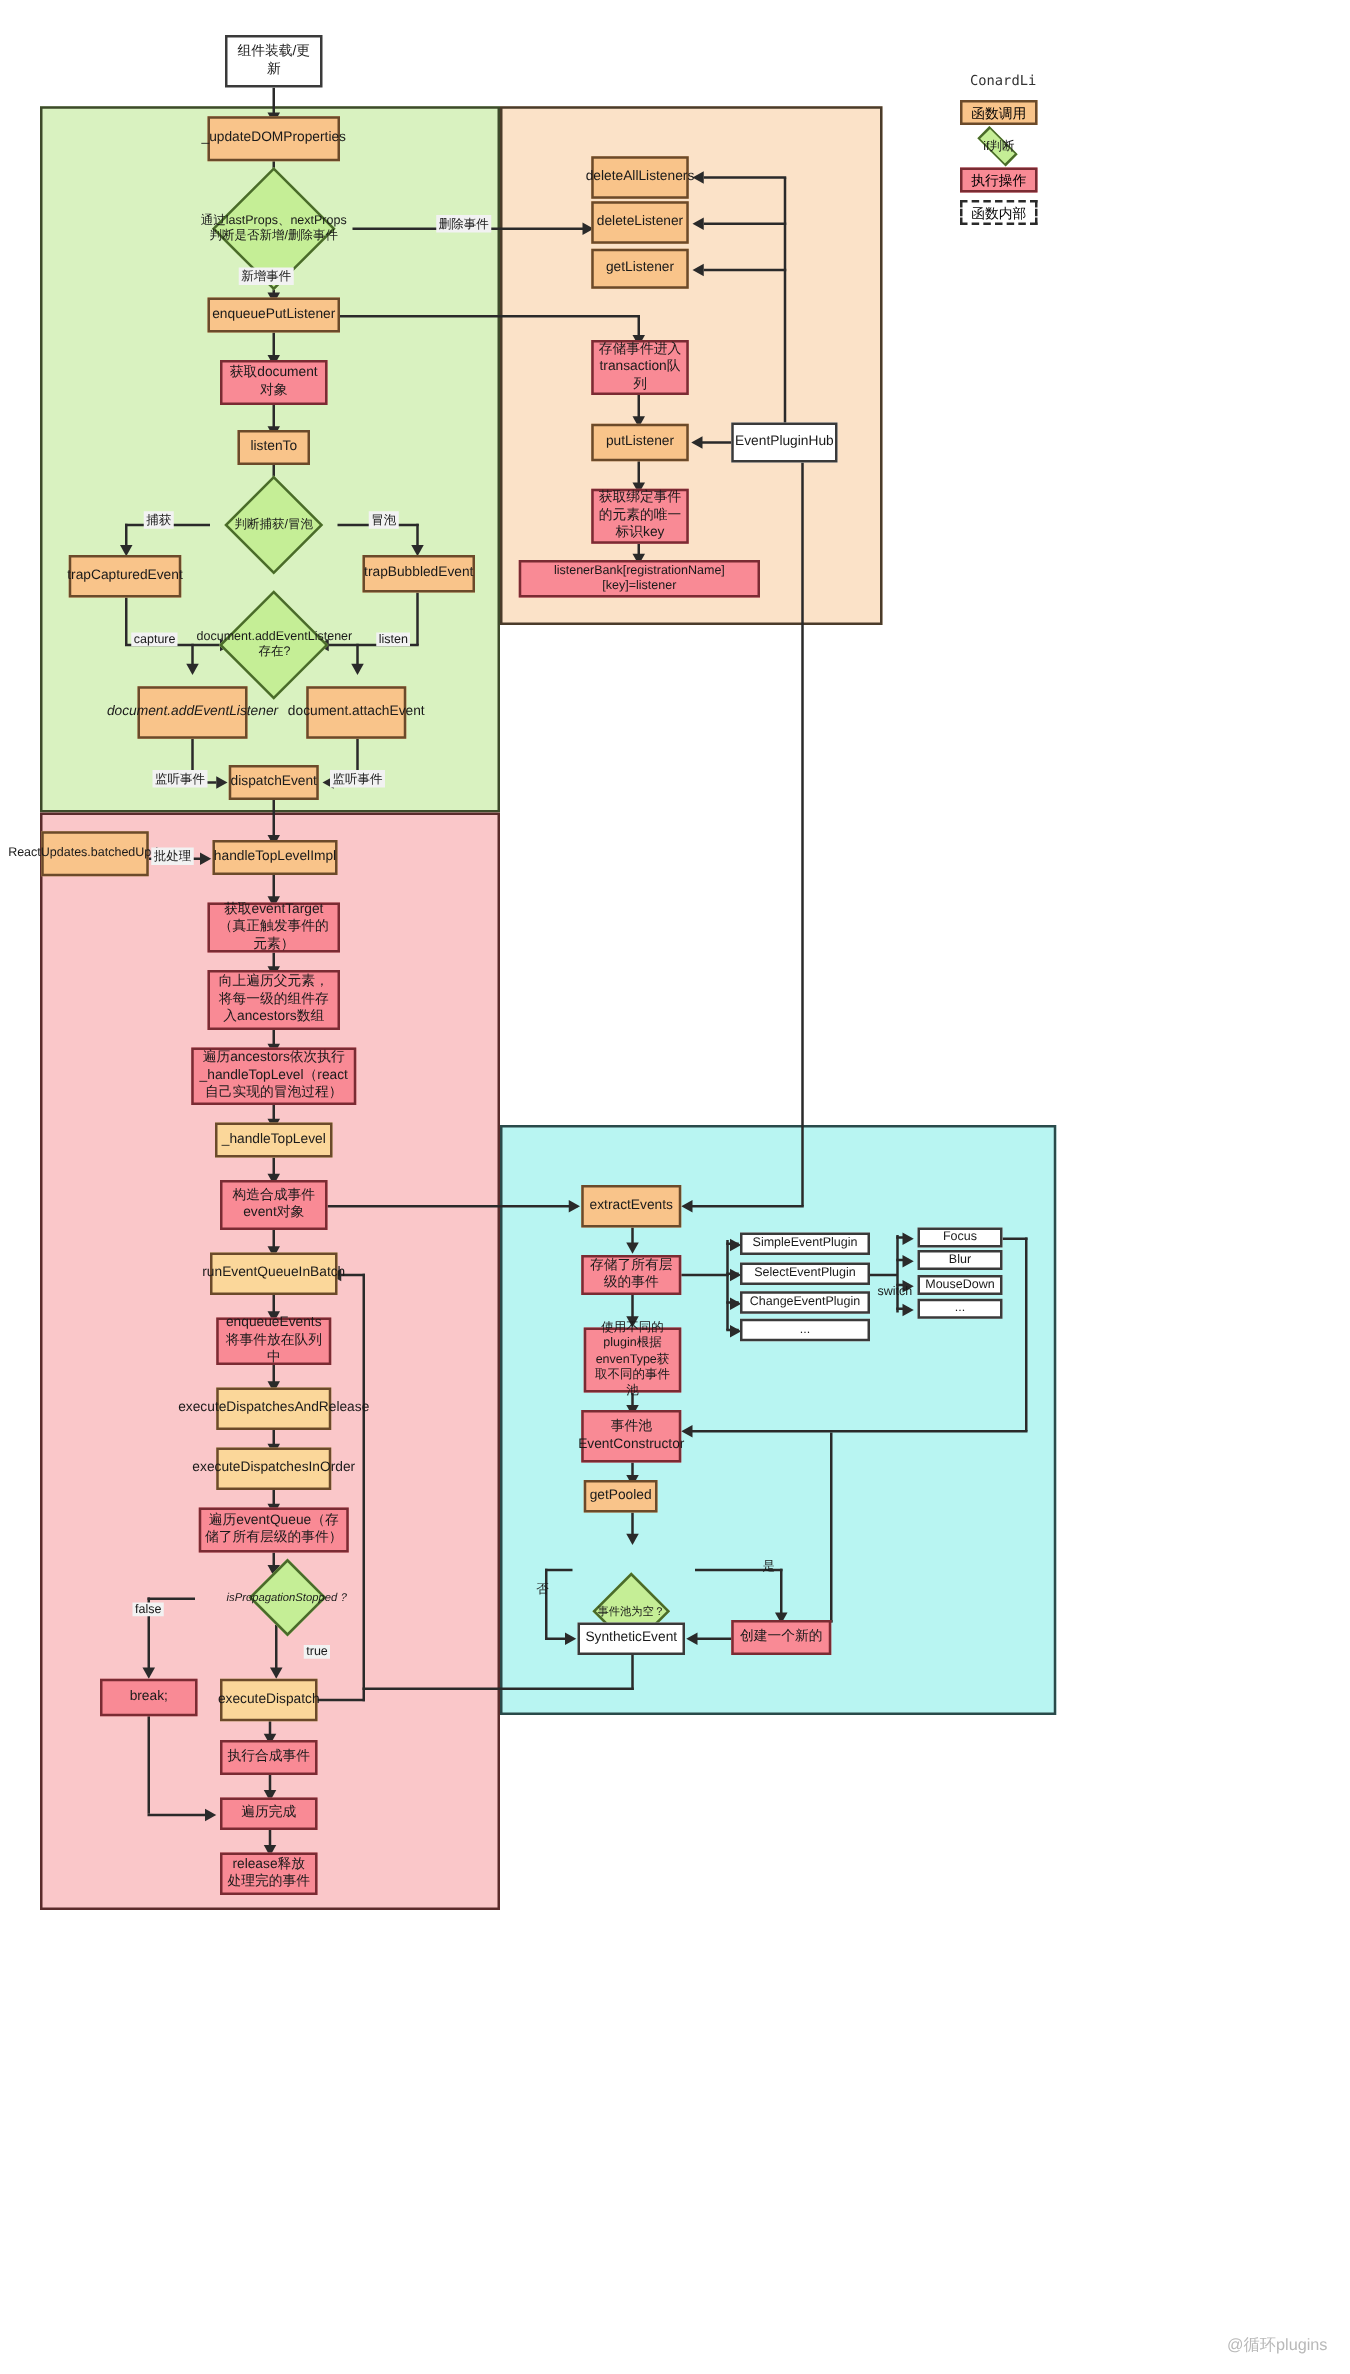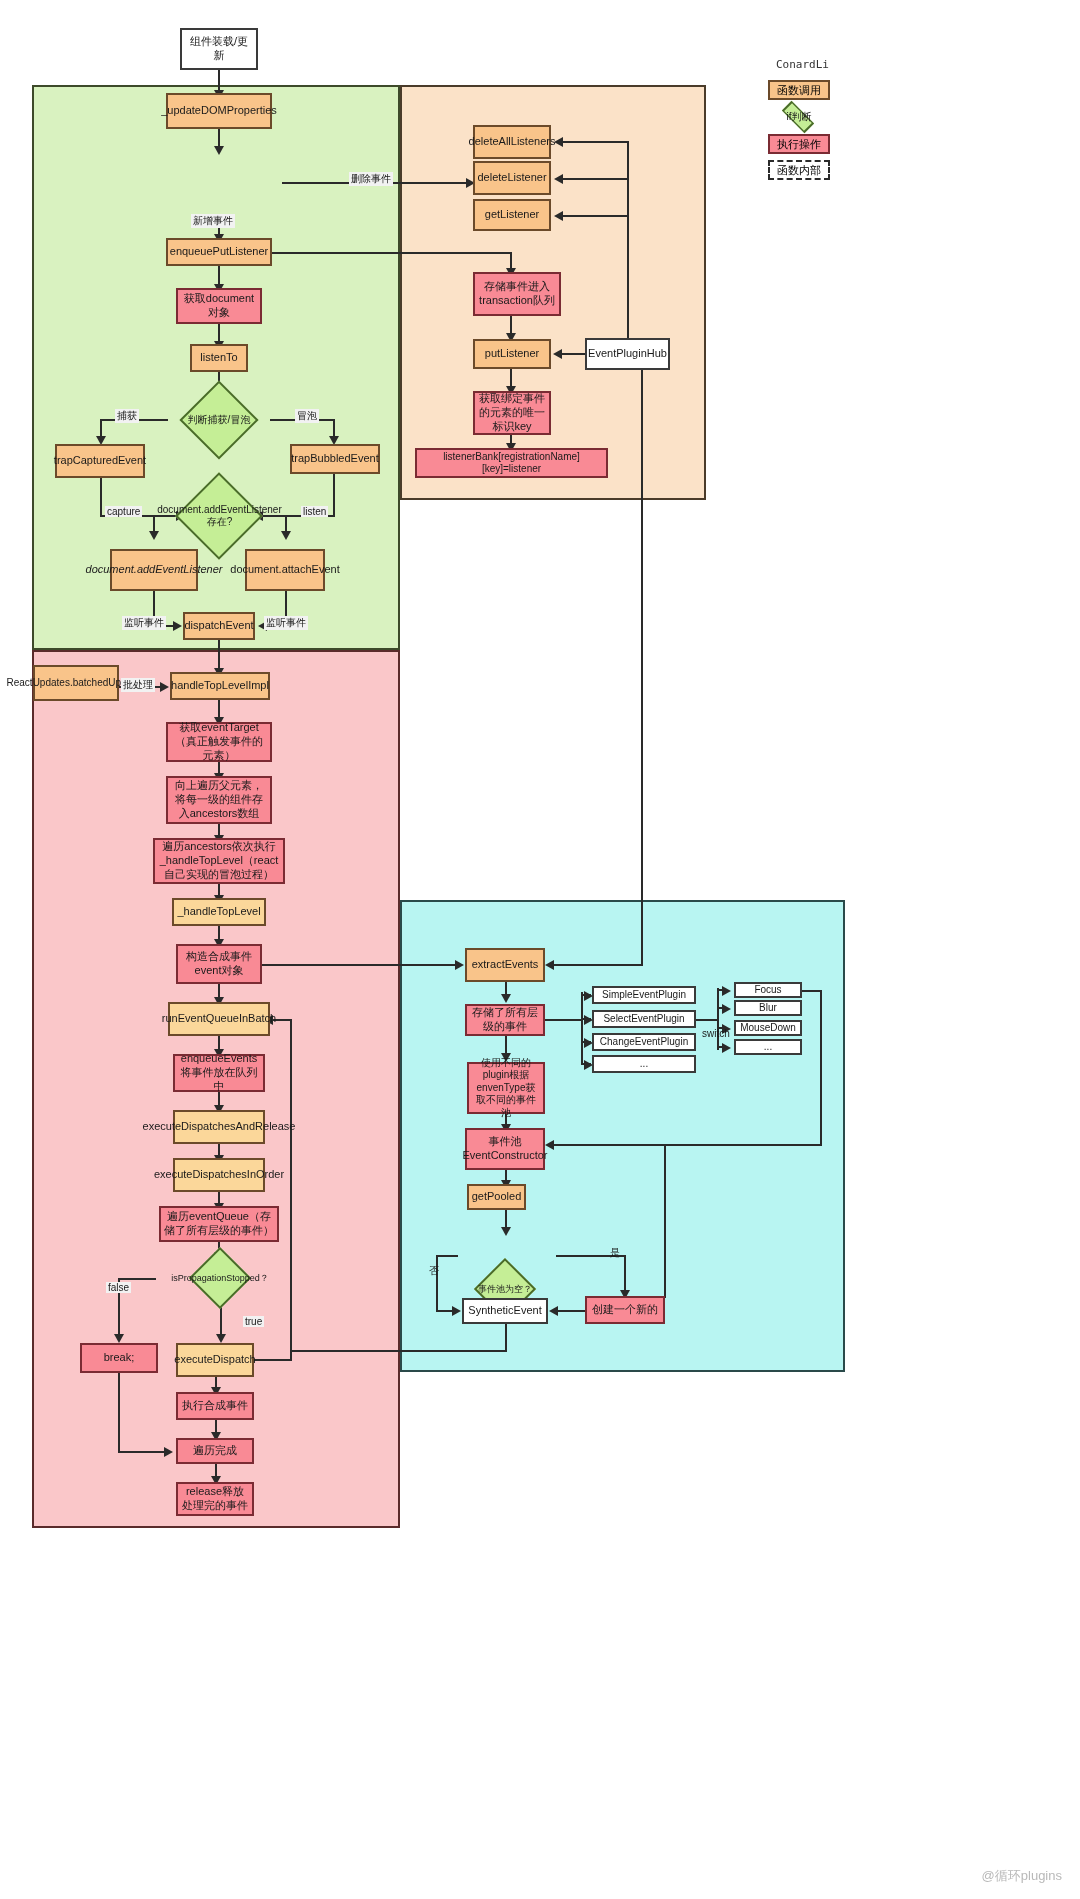--- a/index.html
+++ b/index.html
@@ -72,20 +72,24 @@
   </div>
 
   <div class="node n-plain" style="left:180px;top:28px;width:78px;height:42px;">组件装载/更新</div>
   <div class="ln lnv" style="left:218px;top:70px;height:22px;"></div>
   <div class="arw arw-d" style="left:214px;top:90px;"></div>
 
   <div class="node n-fn" style="left:166px;top:93px;width:106px;height:36px;">_updateDOMProperties</div>
   <div class="ln lnv" style="left:218px;top:129px;height:20px;"></div>
   <div class="arw arw-d" style="left:214px;top:146px;"></div>
 
+  <div class="diamond" style="left:156px;top:148px;width:126px;height:70px;">
+    <div class="dshape" style="left:28px;top:0px;width:70px;height:70px;"></div>
+    <div class="dtext">通过lastProps、nextProps判断是否新增/删除事件</div>
+  </div>
 
   <div class="ln lnv" style="left:218px;top:218px;height:20px;"></div>
   <div class="elab" style="left:191px;top:214px;">新增事件</div>
   <div class="arw arw-d" style="left:214px;top:234px;"></div>
 
   <div class="ln lnh" style="left:282px;top:182px;width:190px;"></div>
   <div class="elab" style="left:349px;top:172px;">删除事件</div>
   <div class="arw arw-r" style="left:466px;top:178px;"></div>
 
   <div class="node n-fn" style="left:166px;top:238px;width:106px;height:28px;">enqueuePutListener</div>
@@ -165,21 +169,21 @@
   <div class="node n-fn" style="left:473px;top:199px;width:78px;height:32px;">getListener</div>
 
   <div class="ln lnv" style="left:627px;top:142px;width:2px;height:205px;"></div>
   <div class="ln lnh" style="left:563px;top:141px;width:66px;"></div>
   <div class="arw arw-l" style="left:554px;top:137px;"></div>
   <div class="ln lnh" style="left:563px;top:178px;width:66px;"></div>
   <div class="arw arw-l" style="left:554px;top:174px;"></div>
   <div class="ln lnh" style="left:563px;top:215px;width:66px;"></div>
   <div class="arw arw-l" style="left:554px;top:211px;"></div>
 
-  <div class="node n-op" style="left:473px;top:272px;width:88px;height:44px;">存储事件进入transaction队列</div>
+  <div class="node n-op" style="left:473px;top:272px;width:78px;height:44px;">存储事件进入transaction队列</div>
   <div class="ln lnv" style="left:510px;top:316px;height:22px;"></div>
   <div class="arw arw-d" style="left:506px;top:333px;"></div>
 
   <div class="node n-fn" style="left:473px;top:339px;width:78px;height:30px;">putListener</div>
   <div class="node n-plain" style="left:585px;top:338px;width:85px;height:32px;">EventPluginHub</div>
   <div class="ln lnh" style="left:561px;top:353px;width:26px;"></div>
   <div class="arw arw-l" style="left:553px;top:349px;"></div>
 
   <div class="ln lnv" style="left:510px;top:369px;height:20px;"></div>
   <div class="arw arw-d" style="left:506px;top:386px;"></div>
@@ -240,21 +244,21 @@
   <div class="arw arw-d" style="left:214px;top:1155px;"></div>
 
   <div class="node n-fn2" style="left:173px;top:1158px;width:92px;height:34px;">executeDispatchesInOrder</div>
   <div class="ln lnv" style="left:218px;top:1192px;height:14px;"></div>
   <div class="arw arw-d" style="left:214px;top:1203px;"></div>
 
   <div class="node n-op" style="left:159px;top:1206px;width:120px;height:36px;">遍历eventQueue（存储了所有层级的事件）</div>
   <div class="ln lnv" style="left:218px;top:1242px;height:14px;"></div>
   <div class="arw arw-d" style="left:214px;top:1252px;"></div>
 
-  <div class="diamond" style="left:150px;top:1256px;width:140px;height:44px;">
+  <div class="diamond" style="left:160px;top:1256px;width:140px;height:44px;font-style:italic;">
     <div class="dshape" style="left:48px;top:0px;width:44px;height:44px;"></div>
     <div class="dtext" style="font-size:9px;">isPropagationStopped？</div>
   </div>
 
   <div class="ln lnh" style="left:118px;top:1278px;width:38px;"></div>
   <div class="elab" style="left:106px;top:1282px;">false</div>
   <div class="ln lnv" style="left:118px;top:1278px;height:60px;"></div>
   <div class="arw arw-d" style="left:114px;top:1334px;"></div>
 
   <div class="ln lnv" style="left:220px;top:1300px;height:38px;"></div>

